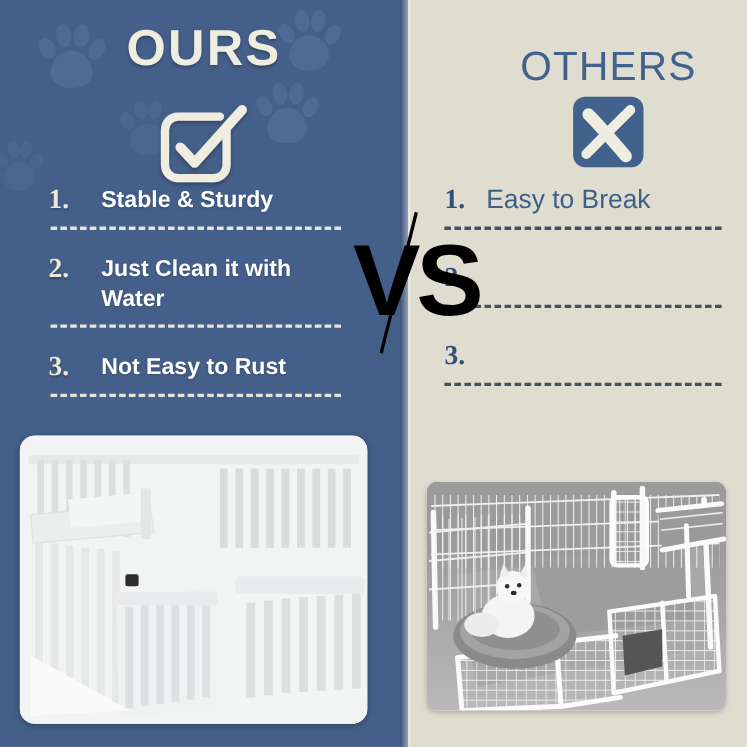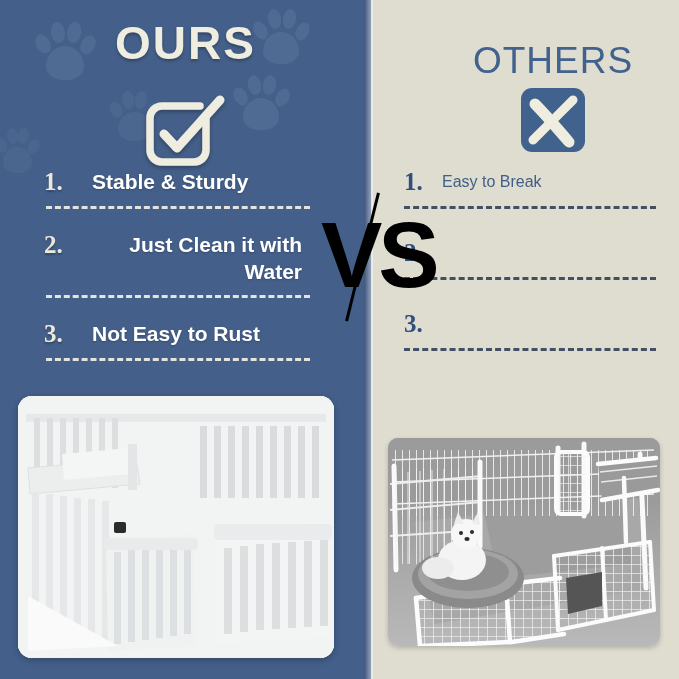--- a/index.html
+++ b/index.html
@@ -52,26 +52,26 @@
   
   .list{position:absolute;}
   .list-ours{left:44px;top:168px;width:272px;}
   .list-others{left:404px;top:168px;width:258px;}
 
   .row{display:flex;align-items:flex-start;}
   .num{
     font-weight:bold;font-style:normal;flex:none;
     font-family:"Liberation Serif",serif;
   }
-  .txt{font-weight:bold;text-align:right;}
+  .txt{font-weight:bold;}
 
   .list-ours .num{font-size:25px;color:#ece8da;width:48px;text-shadow:0 2px 2px rgba(0,0,0,.25);}
   .list-ours .txt{font-size:21px;color:#ffffff;line-height:27px;text-shadow:0 1px 2px rgba(0,0,0,.2);}
   .list-others .num{font-size:25px;color:#2f4f7d;width:38px;}
-  .list-others .txt{font-size:16px;color:#3f5f88;line-height:27px;font-weight:normal;}
+  .list-others .txt{font-size:24px;color:#3f5f88;line-height:27px;font-weight:normal;}
 
   .dash-ours{
     height:0;border-top:3px dashed #f2f0e6;opacity:.92;margin:10px 0 0 2px;width:264px;
   }
   .dash-others{
     height:0;border-top:3px dashed #2c3d56;opacity:.88;margin:10px 0 0 0;width:252px;
   }
   .row-gap{height:22px;}
 
   

